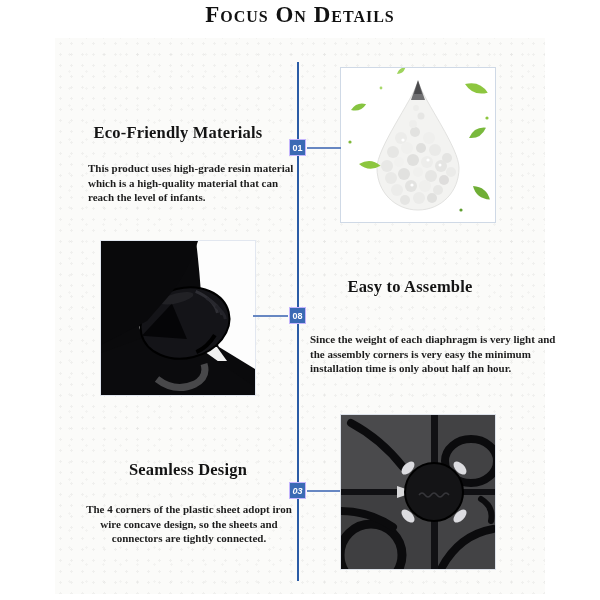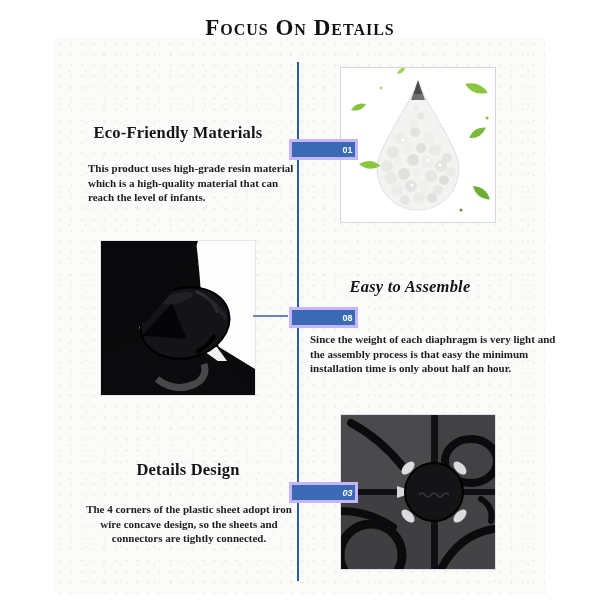--- a/index.html
+++ b/index.html
@@ -14,40 +14,40 @@
     background-color:#fbfbf9;
     background-image:
       radial-gradient(circle, rgba(0,0,0,0.045) 1px, transparent 1.3px),
       radial-gradient(circle, rgba(0,0,0,0.03) 1px, transparent 1.3px);
     background-size:11px 11px,17px 17px;
     background-position:0 0,6px 8px;
   }
   .page-title{
     position:absolute;top:2px;left:0;width:600px;text-align:center;
     font-size:23px;font-weight:bold;font-variant:small-caps;
-    letter-spacing:1px;color:#111;margin-top:13px;
+    letter-spacing:1px;color:#111;
   }
   .vline{position:absolute;left:297px;top:62px;width:2px;height:519px;background:#2b5ca6;}
   .badge{
     position:absolute;left:289px;width:15px;height:15px;
-    background:#3a6ab4;border:3px solid #c4b5fd;
+    background:#3a6ab4;border:1px solid #c4b5fd;
     color:#ffffff;font-family:"Liberation Sans",sans-serif;font-size:9px;font-weight:bold;
-    display:flex;align-items:center;justify-content:center;z-index:3;padding-left:48px;
+    display:flex;align-items:center;justify-content:center;z-index:3;
   }
   .badge.b1{top:139px;} .badge.b2{top:307px;} .badge.b3{top:482px;font-style:italic;}
   .conn{position:absolute;height:2px;background:#6787c2;z-index:2;}
   .conn.c1{left:307px;top:147px;width:34px;}
   .conn.c2{left:253px;top:315px;width:35px;}
   .conn.c3{left:307px;top:490px;width:33px;}
   .sec-heading{
     position:absolute;font-size:16.5px;font-weight:bold;color:#141414;
     text-align:center;letter-spacing:0.2px;margin-top:9px;
   }
   .h1{left:58px;top:114px;width:240px;}
-  .h2{left:305px;top:268px;width:210px;font-style:italic;}
+  .h2{left:305px;top:268px;width:210px;}
   .h3{left:78px;top:451px;width:220px;}
   .sec-body{
     position:absolute;font-size:11px;font-weight:bold;line-height:1.34;color:#1d1d1d;
   }
   .p1{left:88px;top:161px;width:216px;text-align:left;}
   .p2{left:310px;top:332px;width:250px;text-align:left;}
   .p3{left:75px;top:502px;width:228px;text-align:center;}
   .photo{
     position:absolute;width:154px;height:154px;background:#ffffff;
     border:1px solid #cfd9e6;z-index:1;
@@ -69,23 +69,23 @@
 <div class="conn c2"></div>
 <div class="conn c3"></div>
 <div class="badge b1">01</div>
 <div class="badge b2">08</div>
 <div class="badge b3">03</div>
 
 <div class="sec-heading h1">Eco-Friendly Materials</div>
 <div class="sec-body p1">This product uses high-grade resin material which is a high-quality material that can reach the level of infants.</div>
 
 <div class="sec-heading h2">Easy to Assemble</div>
-<div class="sec-body p2">Since the weight of each diaphragm is very light and the assembly process is that easy the minimum installation time is only about half an hour.</div>
+<div class="sec-body p2">Since the weight of each diaphragm is very light and the assembly corners is very easy the minimum installation time is only about half an hour.</div>
 
-<div class="sec-heading h3">Details Design</div>
+<div class="sec-heading h3">Seamless Design</div>
 <div class="sec-body p3">The 4 corners of the plastic sheet adopt iron wire concave design, so the sheets and connectors are tightly connected.</div>
 
 <div class="photo ph1">
 <svg width="154" height="154" viewBox="0 0 154 154">
   <rect width="154" height="154" fill="#ffffff"></rect>
   <g>
     <path d="M77,14 C70,34 36,80 36,100 C36,124 54,142 77,142 C100,142 118,124 118,100 C118,80 84,34 77,14 Z" fill="#f3f3f1" stroke="#e2e2e0" stroke-width="1"></path>
     <polygon points="77,12 70,32 84,32" fill="#707072"></polygon>
     <polygon points="77,13 73,26 81,26" fill="#4b4b4d"></polygon>
   </g>

